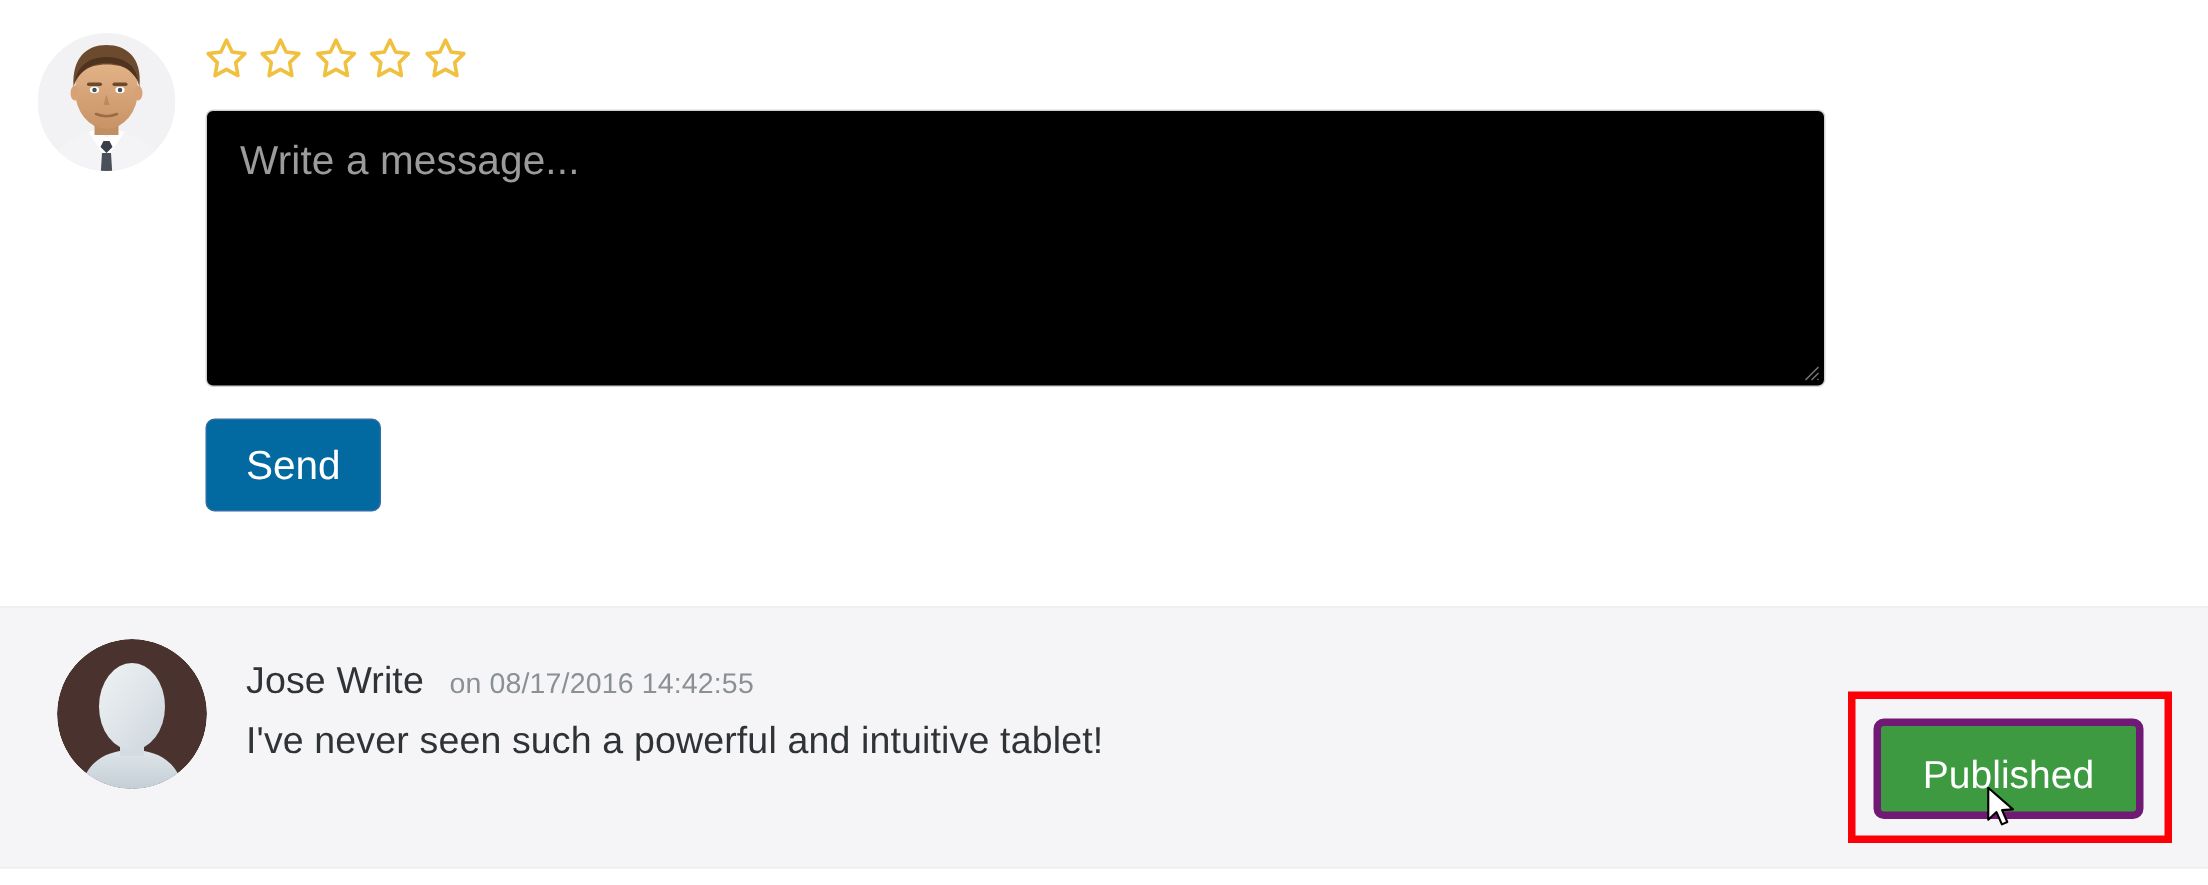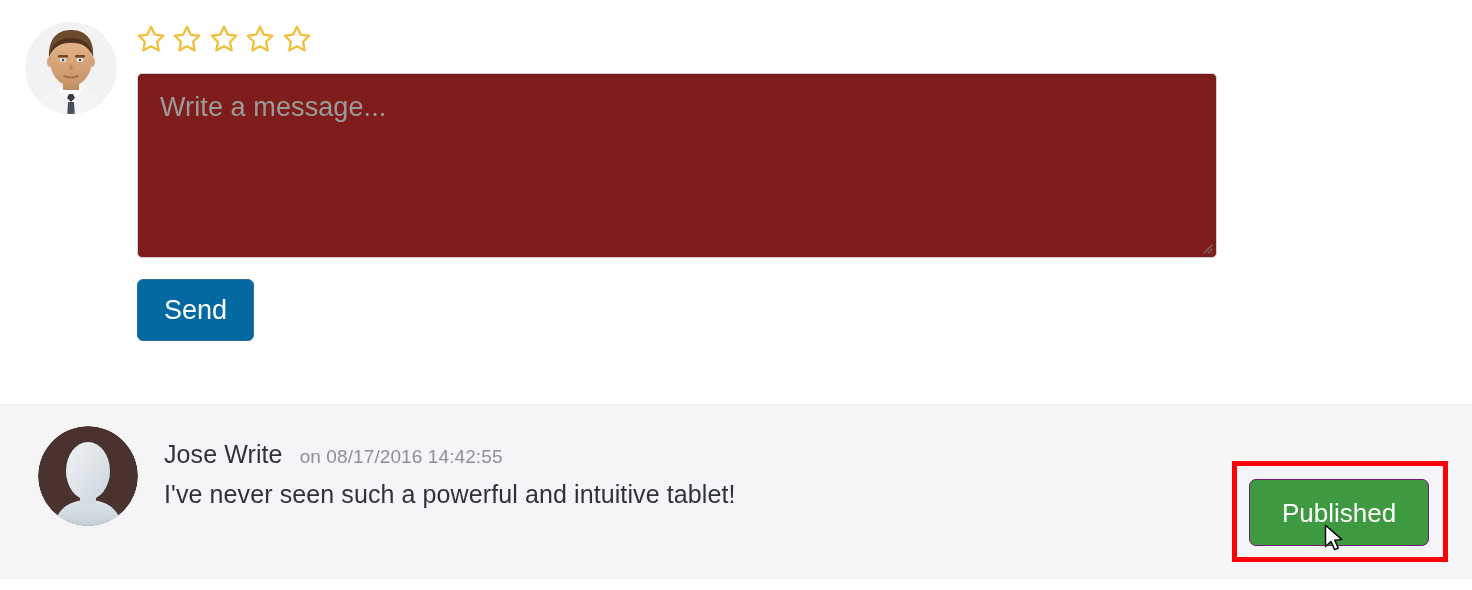--- a/index.html
+++ b/index.html
@@ -29,21 +29,21 @@
     height: 34px; line-height: 34px;
     white-space: nowrap;
     user-select: none;
   }
   .star { display: inline-block; margin-right: 2px; vertical-align: middle; }
 
   .message-box {
     position: absolute;
     left: 137px; top: 73px;
     width: 1080px; height: 185px;
-    background: #7f1d1d;
+    background: #000000;
     border: 1px solid #cfd3d8;
     border-radius: 5px;
     box-shadow: inset 0 1px 1px rgba(0,0,0,.045);
   }
   .message-placeholder {
     position: absolute; left: 22px; top: 18px;
     font-size: 27px; color: #9b9b9b;
     letter-spacing: 0.1px;
     white-space: nowrap;
   }
@@ -101,21 +101,21 @@
   .comment-body {
     position: absolute; left: 164px; top: 480px;
     font-size: 25px; color: #2f3336;
     white-space: nowrap; letter-spacing: .1px;
   }
 
   .published-button {
     position: absolute; left: 1249px; top: 479px;
     width: 180px; height: 67px;
     background: #3d9a40;
-    border: 1px solid #701a75;
+    border: 5px solid #701a75;
     border-radius: 7px;
     color: #ffffff;
     font-size: 26px;
     font-family: "Liberation Sans", sans-serif;
     padding: 0;
     line-height: 64px;
     text-align: center;
     cursor: pointer;
   }
 

